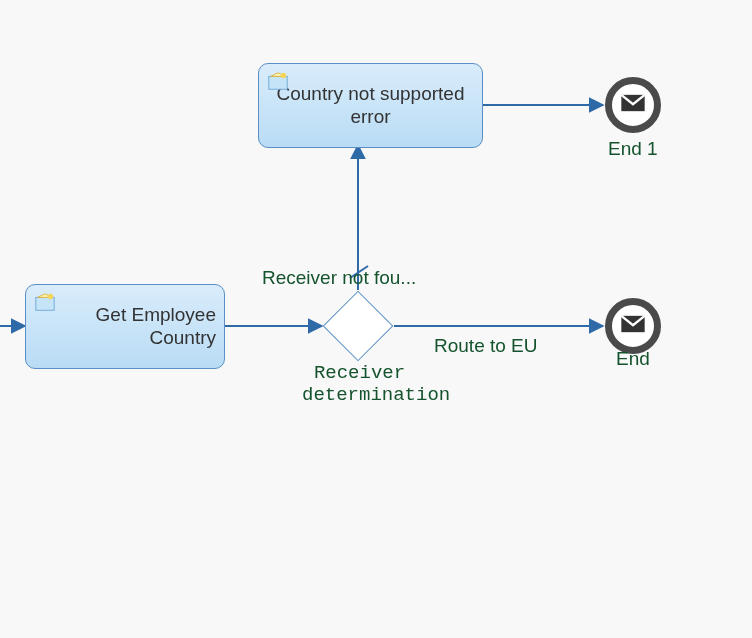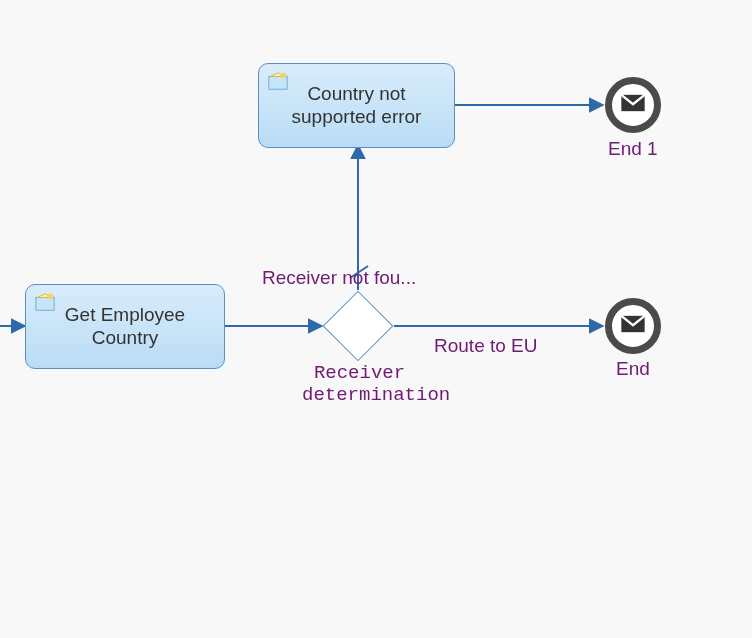--- a/index.html
+++ b/index.html
@@ -45,21 +45,21 @@
       height: 56px;
       border-radius: 50%;
       border: 7px solid #4a4a4a;
       background: #fff;
       display: flex;
       align-items: center;
       justify-content: center;
     }
     .label {
       position: absolute;
-      color: #701a75;
+      color: #14532d;
       font-size: 19px;
       text-align: center;
     }
     svg.canvas {
       position: absolute;
       top: 0; left: 0;
       width: 752px;
       height: 638px;
       pointer-events: none;
     }
@@ -80,32 +80,32 @@
   <line x1="225" y1="326" x2="322" y2="326" stroke="#2f6aa8" stroke-width="2" marker-end="url(#arrow)"></line>
 
   <line x1="358" y1="290" x2="358" y2="145" stroke="#2f6aa8" stroke-width="2" marker-end="url(#arrow)"></line>
   <line x1="350" y1="278" x2="368" y2="266" stroke="#2f6aa8" stroke-width="2"></line>
 
   <line x1="394" y1="326" x2="603" y2="326" stroke="#2f6aa8" stroke-width="2" marker-end="url(#arrow)"></line>
 
   <line x1="455" y1="105" x2="603" y2="105" stroke="#2f6aa8" stroke-width="2" marker-end="url(#arrow)"></line>
 </svg>
 
-<div class="task-box" style="left:25px; top:284px; width:200px; height:85px;">
+<div class="task-box" style="left:25px; top:284px; width:200px; height:85px;text-align:right;">
   <span class="task-icon">
     <svg viewBox="0 0 24 24" width="22" height="22">
       <rect x="2" y="7" width="20" height="14" fill="#c6e4f7" stroke="#6ba6d6"></rect>
       <polygon points="4,7 12,3 20,7" fill="#fff3b0" stroke="#d9b43a"></polygon>
       <circle cx="18" cy="6" r="3" fill="#f6d45a"></circle>
     </svg>
   </span>
   <span class="task-text">Get Employee Country</span>
 </div>
 
-<div class="task-box" style="left:258px; top:63px; width:197px; height:85px;">
+<div class="task-box" style="left:258px; top:63px; width:225px; height:85px;">
   <span class="task-icon">
     <svg viewBox="0 0 24 24" width="22" height="22">
       <rect x="2" y="7" width="20" height="14" fill="#c6e4f7" stroke="#6ba6d6"></rect>
       <polygon points="4,7 12,3 20,7" fill="#fff3b0" stroke="#d9b43a"></polygon>
       <circle cx="18" cy="6" r="3" fill="#f6d45a"></circle>
     </svg>
   </span>
   <span class="task-text">Country not supported error</span>
 </div>
 
@@ -126,13 +126,13 @@
       <rect x="2" y="5" width="20" height="14" fill="#333"></rect>
       <polyline points="2,5 12,13 22,5" fill="none" stroke="#fff" stroke-width="2"></polyline>
     </svg>
   </span>
 </div>
 
 <div class="label" style="left:262px; top:225px;margin-top:42px;">Receiver not fou...</div>
 <div class="label" style="left:434px; top:335px;">Route to EU</div>
 <div class="label" style="left:302px; top:362px; width:115px;font-family:Liberation Mono, monospace;">Receiver determination</div>
 <div class="label" style="left:608px; top:138px;">End 1</div>
-<div class="label" style="left:616px; top:358px;">End</div>
+<div class="label" style="left:616px; top:348px;">End</div>
 
 </body></html>

